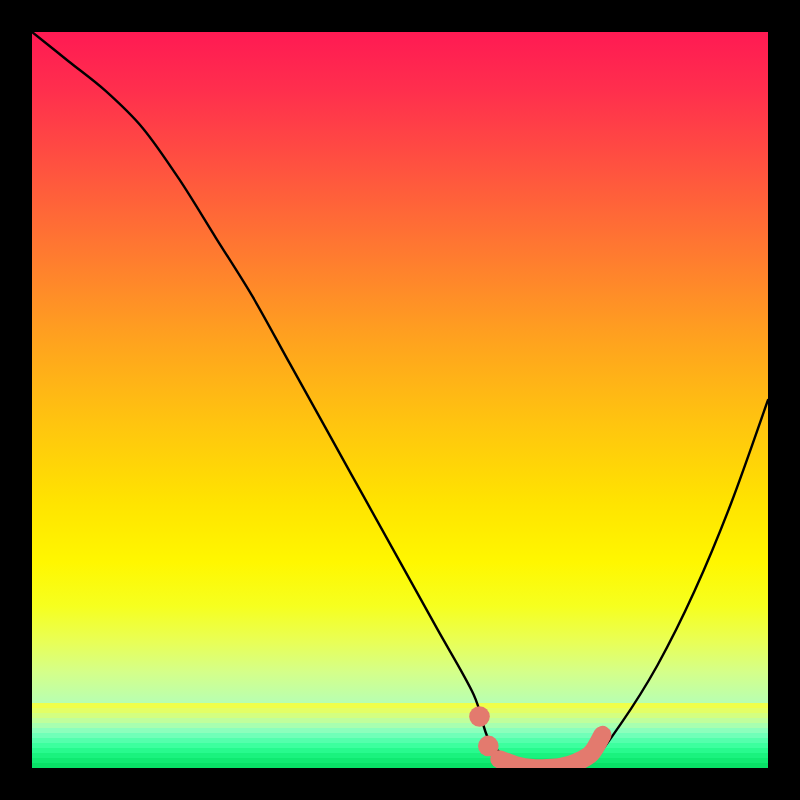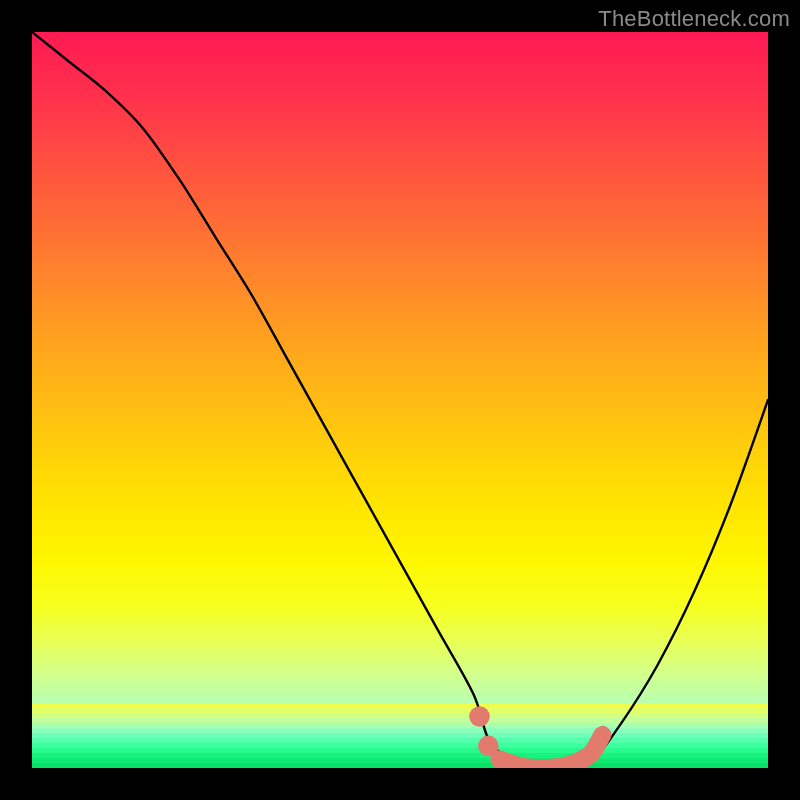--- a/index.html
+++ b/index.html
@@ -76,21 +76,20 @@
     top: 0;
     width: 100%;
     height: 100%;
     overflow: visible;
   }
 </style>
 </head>
 <body>
 
 <div class="frame">
-  <div class="watermark">TheBottleneck.com</div>
 
   <div class="plot-area">
     <div class="gradient-bg"></div>
 
     <div class="band" style="bottom:60px;background:#f0ff4a"></div>
     <div class="band" style="bottom:55px;background:#e3ff66"></div>
     <div class="band" style="bottom:50px;background:#d3ff82"></div>
     <div class="band" style="bottom:45px;background:#c0ff9c"></div>
     <div class="band" style="bottom:40px;background:#a8ffb0"></div>
     <div class="band" style="bottom:35px;background:#8cffbc"></div>

